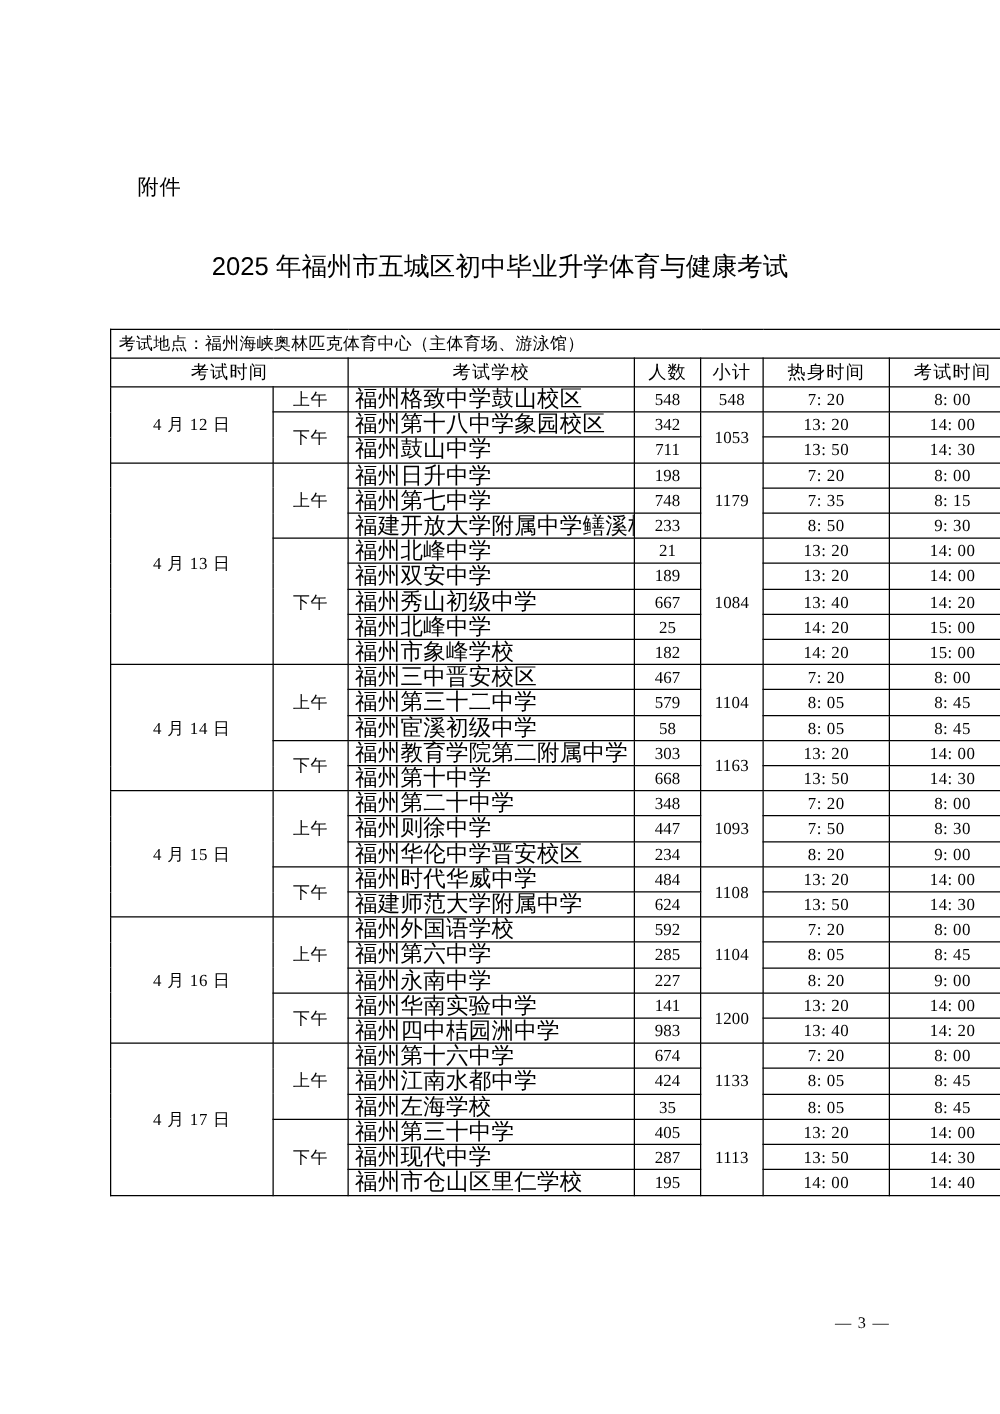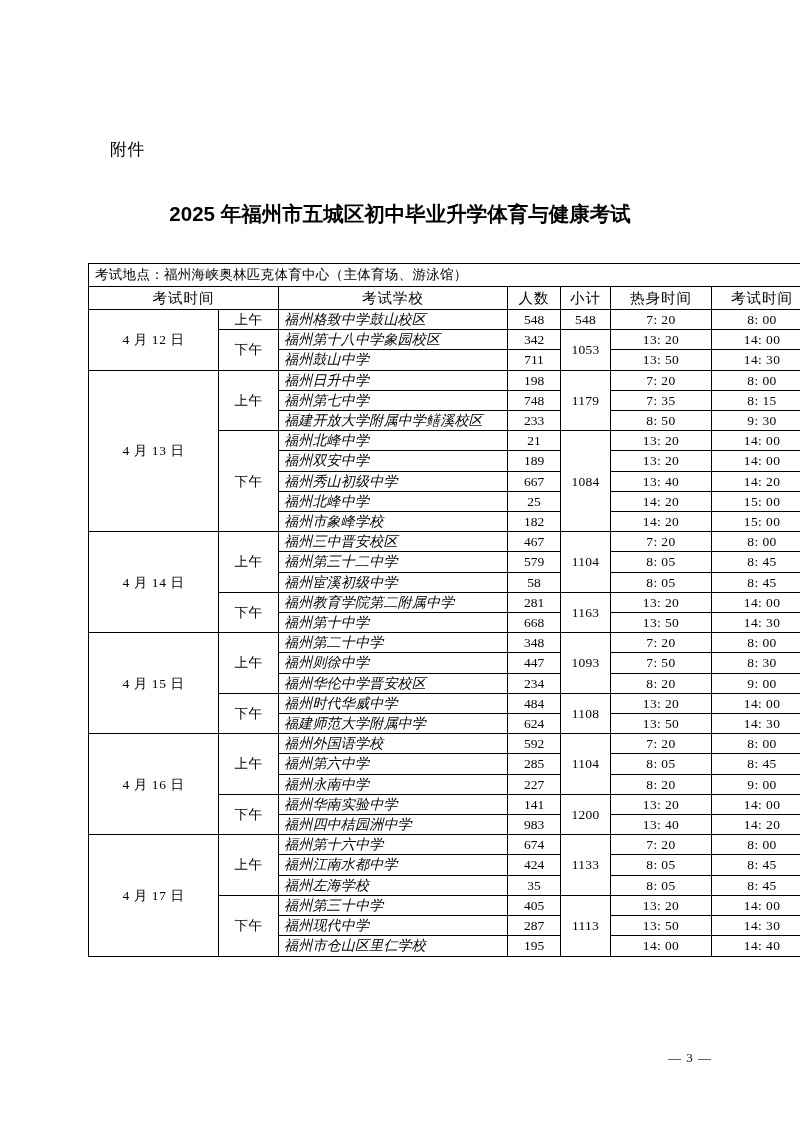--- a/index.html
+++ b/index.html
@@ -31,21 +31,21 @@
     letter-spacing: 0.5px;
   }
   .doc-title {
     position: absolute;
     left: 88px;
     top: 199px;
     width: 624px;
     text-align: center;
     font-family: "Liberation Sans", "DejaVu Sans", sans-serif;
     font-size: 20.5px;
-    font-weight: bold;
+    font-weight: normal;
     line-height: 29px;
     letter-spacing: 0px;
   }
   .doc-title .line2 {
     display: block;
   }
   table.sched {
     position: absolute;
     left: 88px;
     top: 263px;
@@ -87,23 +87,22 @@
   }
   td.period {
     text-align: center;
     font-size: 13.5px;
     letter-spacing: 0.6px;
     margin-left: 40px;
   }
   td.school {
     text-align: left;
     padding-left: 5px !important;
-    font-size: 14px;
+    font-size: 18px;
     letter-spacing: 0.2px;
-    font-style: italic;
   }
   td.num, td.subtotal, td.warm, td.exam {
     text-align: center;
     font-size: 13.5px;
   }
   td.subtotal { letter-spacing: 0.2px; }
   td.warm, td.exam { letter-spacing: 0.4px; }
   .page-number {
     position: absolute;
     left: 0;
@@ -247,21 +246,21 @@
         </tr>
         <tr>
           <td class="school">福州宦溪初级中学</td>
           <td class="num">58</td>
           <td class="warm">8: 05</td>
           <td class="exam">8: 45</td>
         </tr>
         <tr>
           <td class="period" rowspan="2">下午</td>
           <td class="school">福州教育学院第二附属中学</td>
-          <td class="num">281</td>
+          <td class="num">303</td>
           <td class="subtotal" rowspan="2">1163</td>
           <td class="warm">13: 20</td>
           <td class="exam">14: 00</td>
         </tr>
         <tr>
           <td class="school">福州第十中学</td>
           <td class="num">668</td>
           <td class="warm">13: 50</td>
           <td class="exam">14: 30</td>
         </tr>

